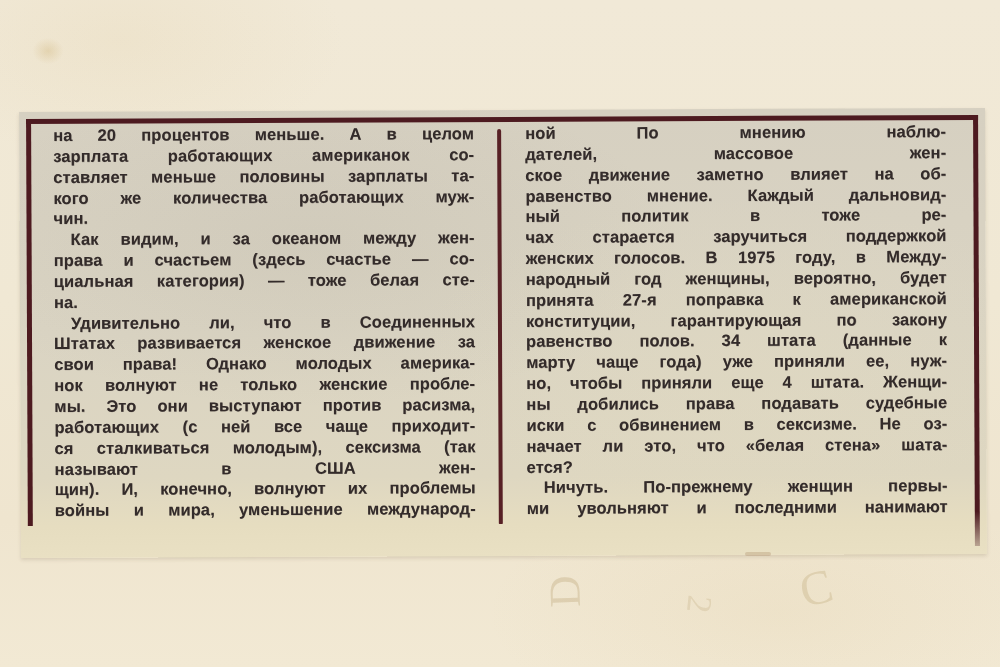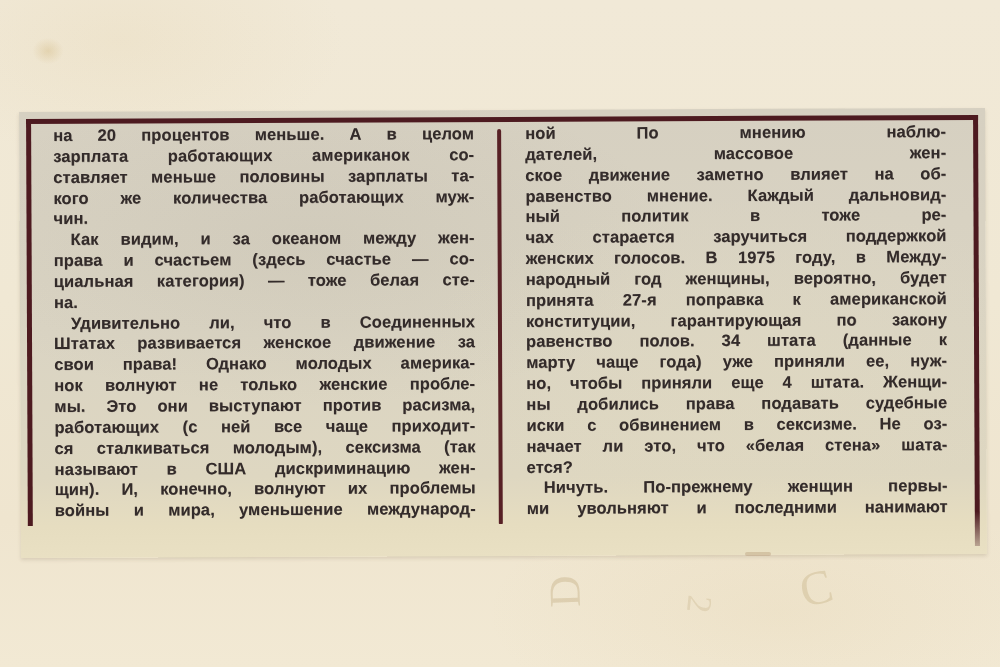--- a/index.html
+++ b/index.html
@@ -188,21 +188,20 @@
           <span>ся</span>
           <span>сталкиваться</span>
           <span>молодым),</span>
           <span>сексизма</span>
           <span>(так</span>
         </div>
         <div class="line justify">
           <span>называют</span>
           <span>в</span>
           <span>США</span>
-          <span>дискриминацию</span>
           <span>жен-</span>
         </div>
         <div class="line justify">
           <span>щин).</span>
           <span>И,</span>
           <span>конечно,</span>
           <span>волнуют</span>
           <span>их</span>
           <span>проблемы</span>
         </div>

